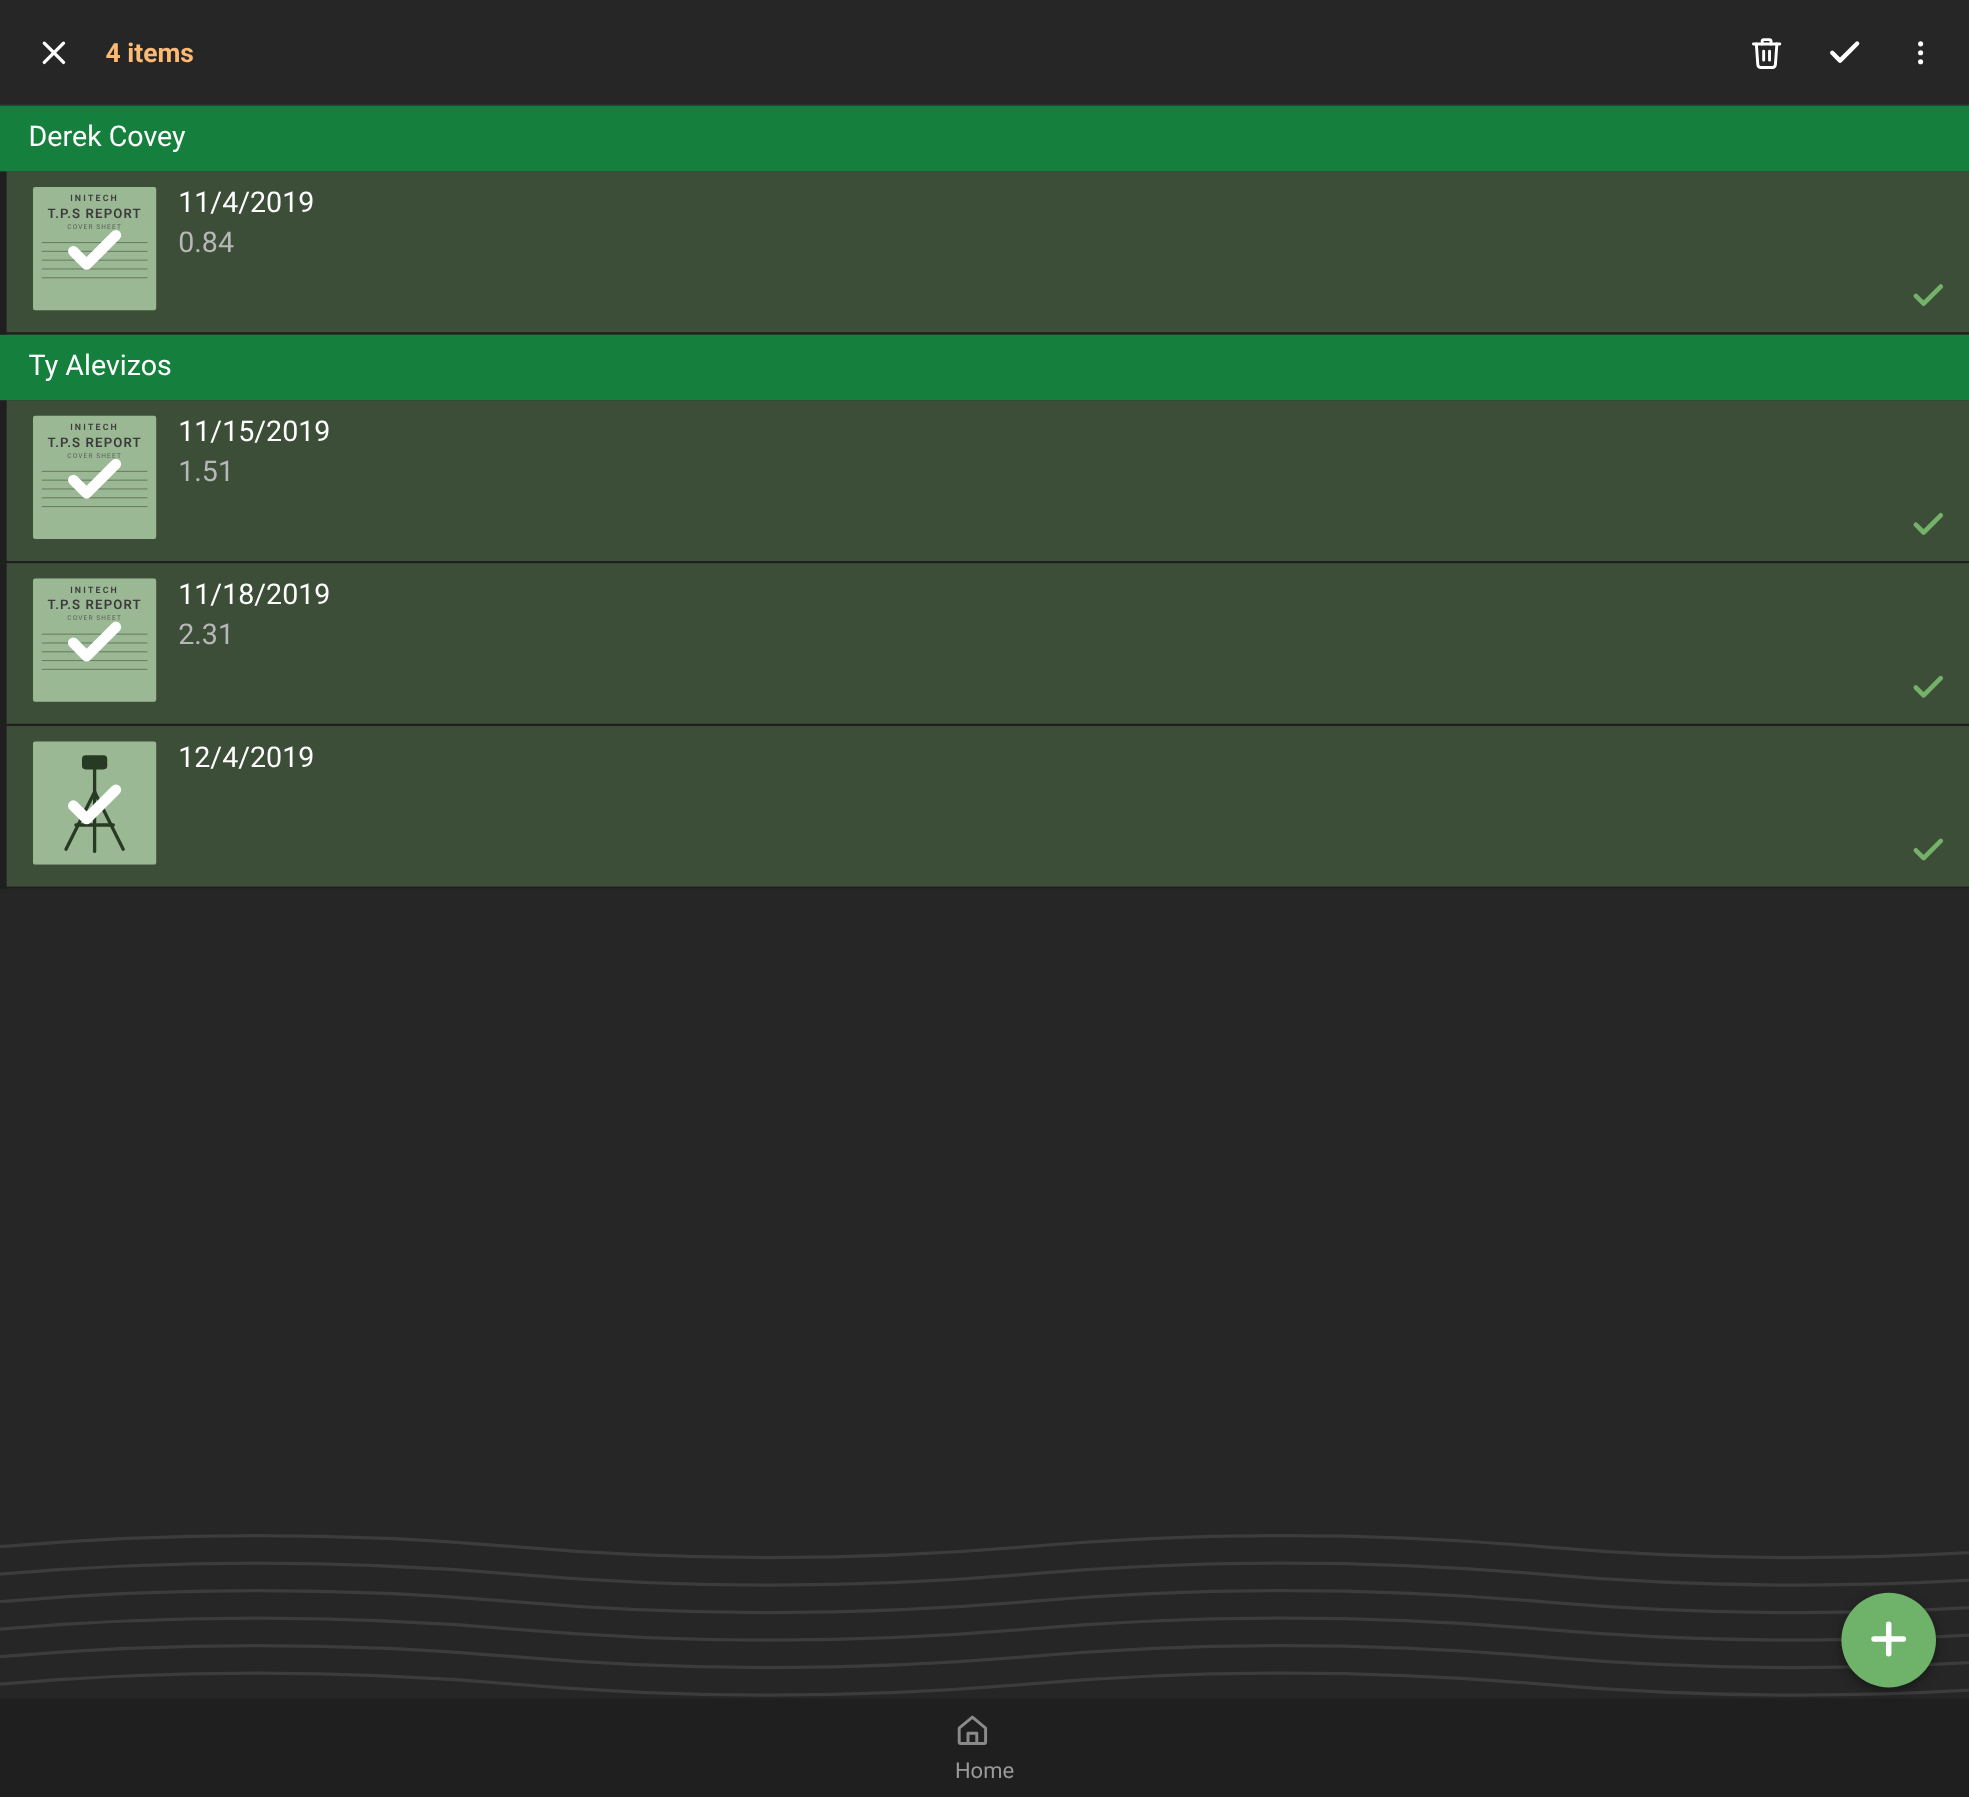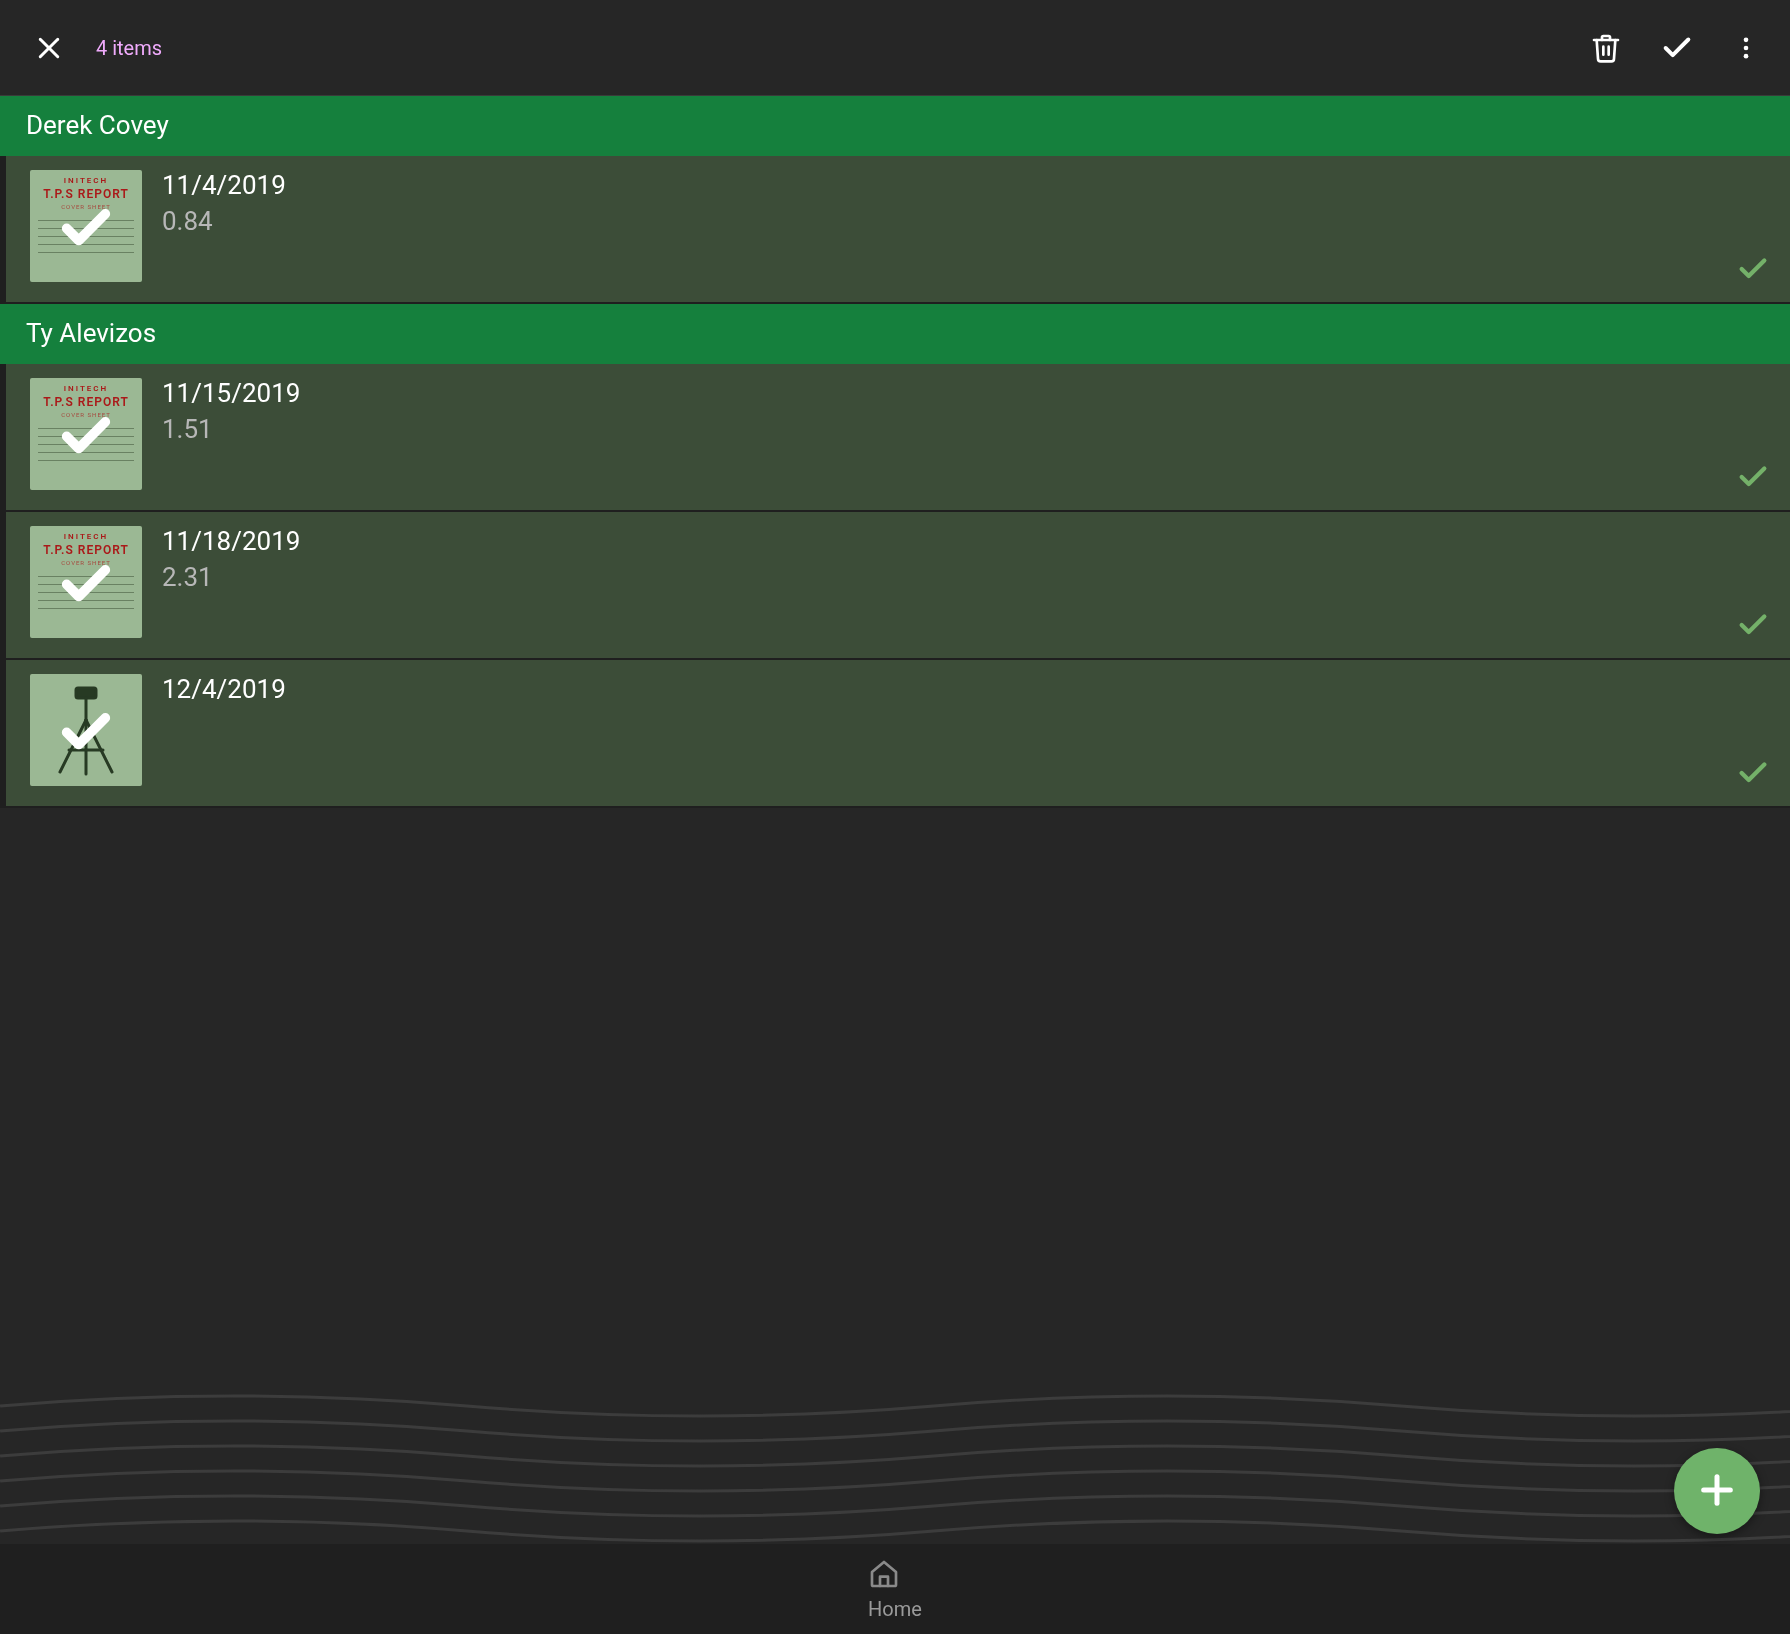--- a/index.html
+++ b/index.html
@@ -29,23 +29,23 @@
     background: #262626;
     gap: 18px;
   }
   .topbar-left {
     display: flex;
     align-items: center;
     gap: 22px;
     flex: 1;
   }
   .topbar-title {
-    font-size: 20px;
-    font-weight: 400;
-    color: #f0abfc;
+    font-size: 24px;
+    font-weight: 700;
+    color: #fdba74;
   }
   .icon-btn {
     background: none;
     border: none;
     padding: 10px;
     cursor: pointer;
     display: inline-flex;
     align-items: center;
     justify-content: center;
     color: #ffffff;
@@ -89,21 +89,21 @@
     flex-shrink: 0;
     overflow: hidden;
     display: flex;
     align-items: flex-start;
     justify-content: center;
   }
   .thumb .tps {
     position: absolute;
     top: 0; left: 0; right: 0; bottom: 0;
     padding: 6px 8px;
-    color: #b91c1c;
+    color: #404040;
     text-align: center;
   }
   .thumb .brand {
     font-size: 8px; letter-spacing: 2px; font-weight: 600; margin-bottom: 2px;
   }
   .thumb .docname { font-size: 12px; letter-spacing: 1px; font-weight: 600; }
   .thumb .subtitle { font-size: 6px; letter-spacing: 1px; margin-top: 2px; opacity: .7;}
   .thumb .lines { margin-top: 10px; }
   .thumb .lines div {
     height: 1px; background: #3c5036; opacity: .5; margin: 7px 0;

